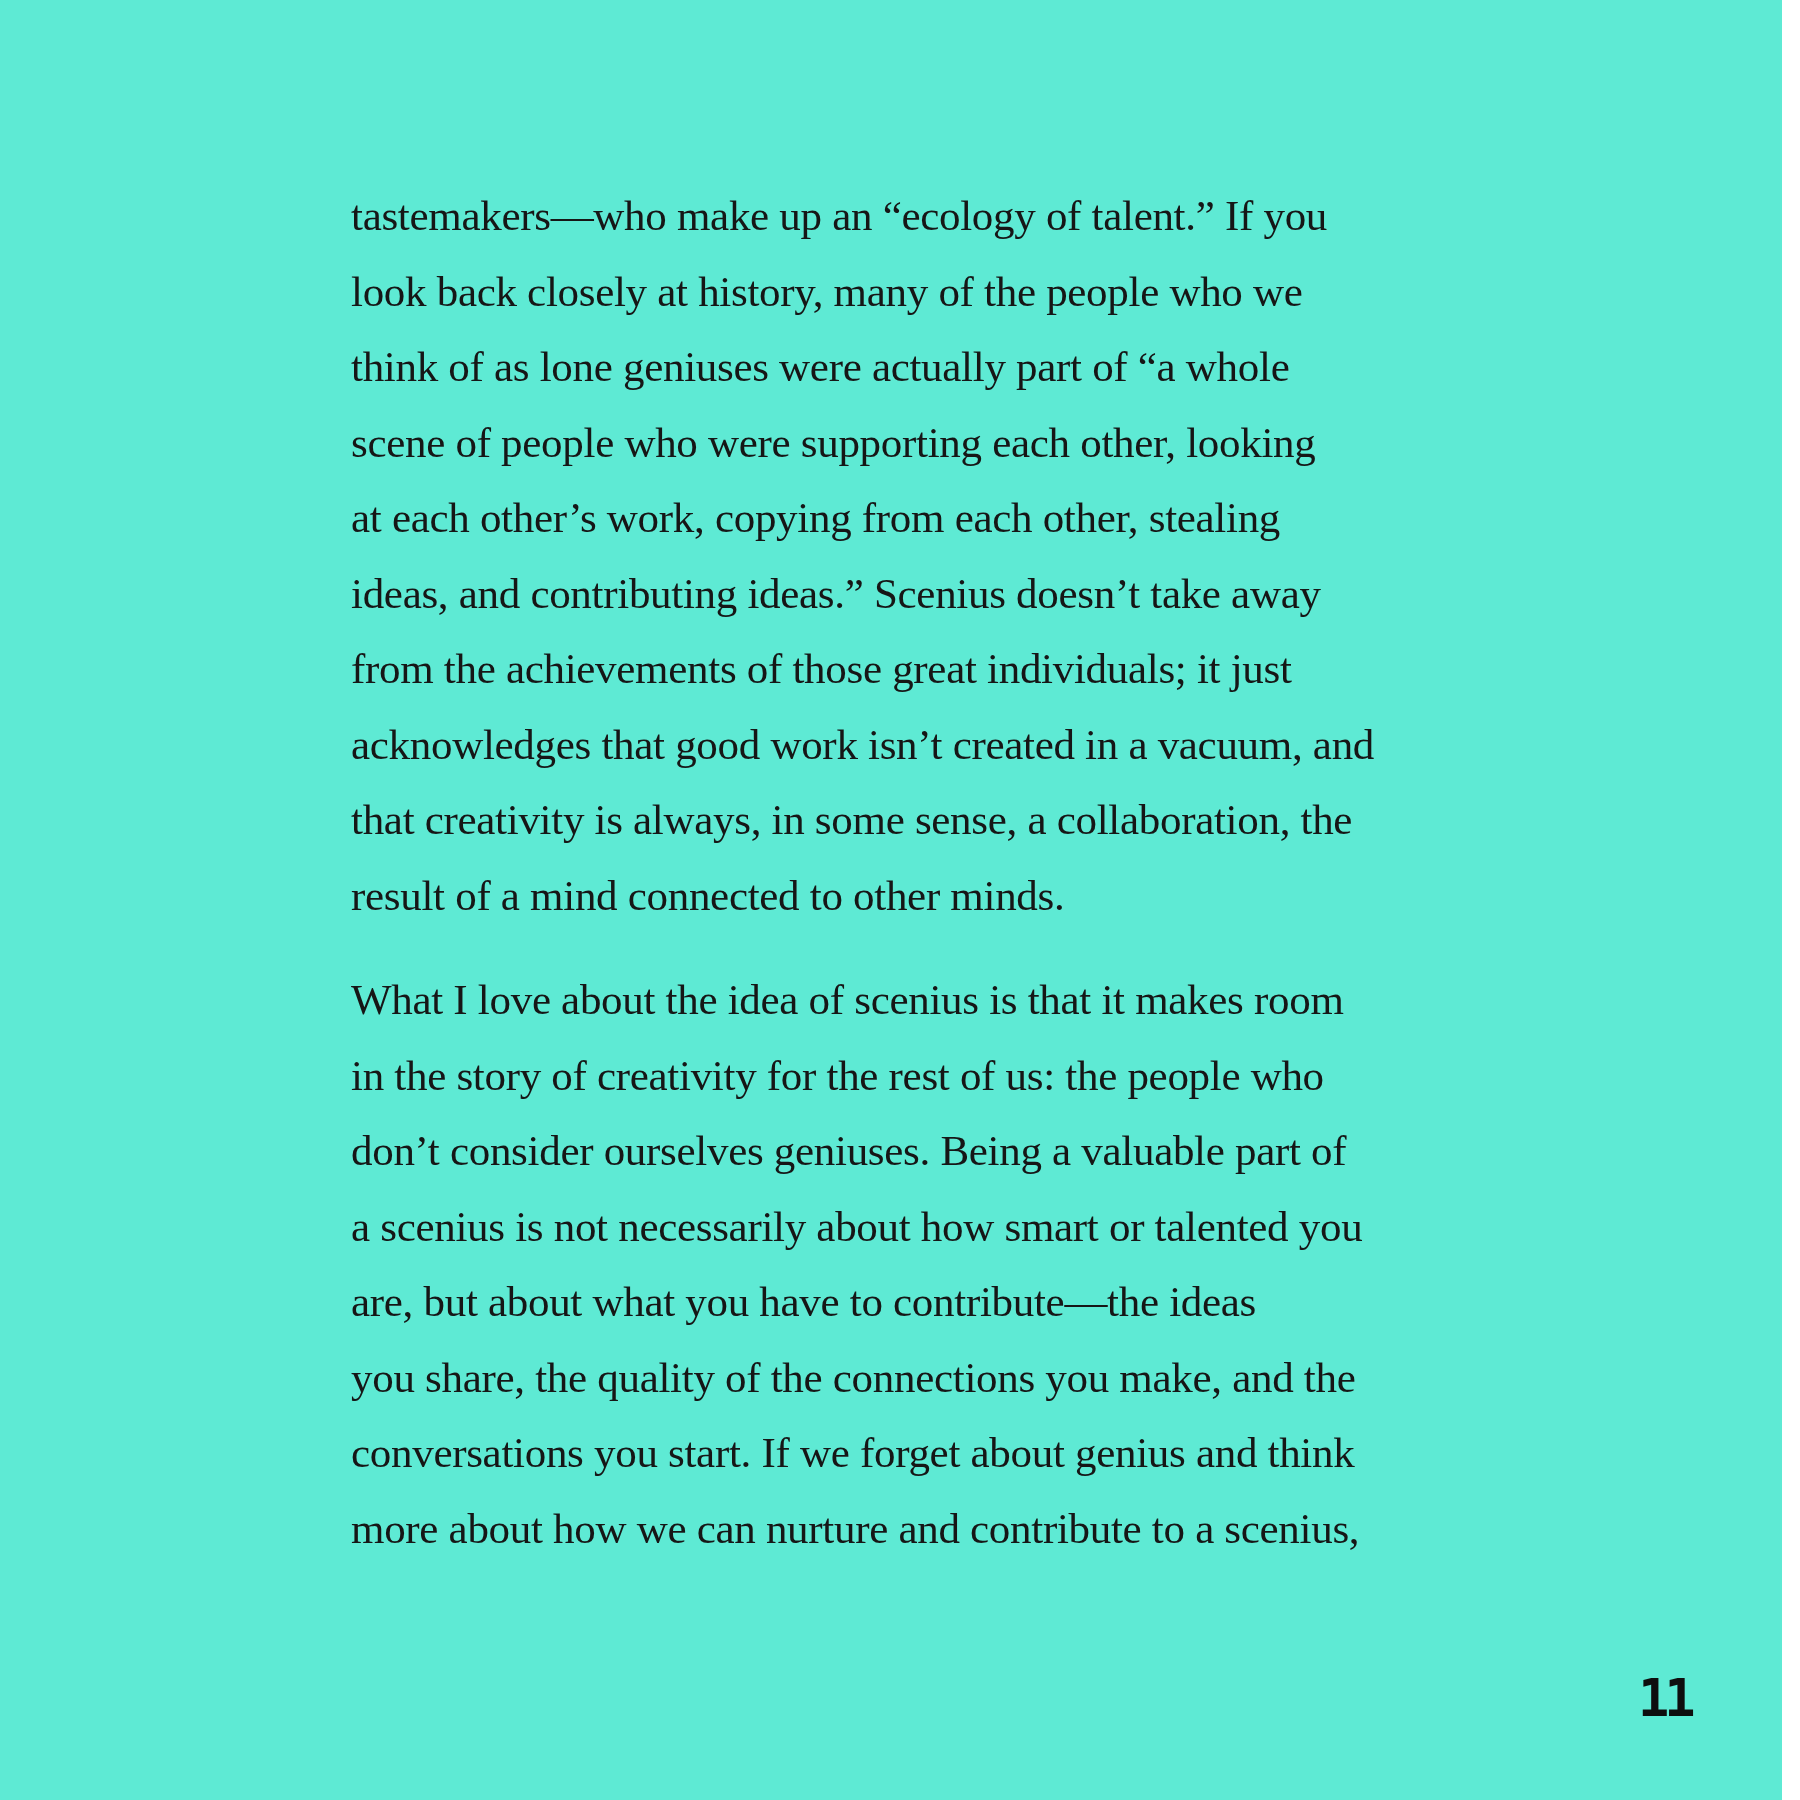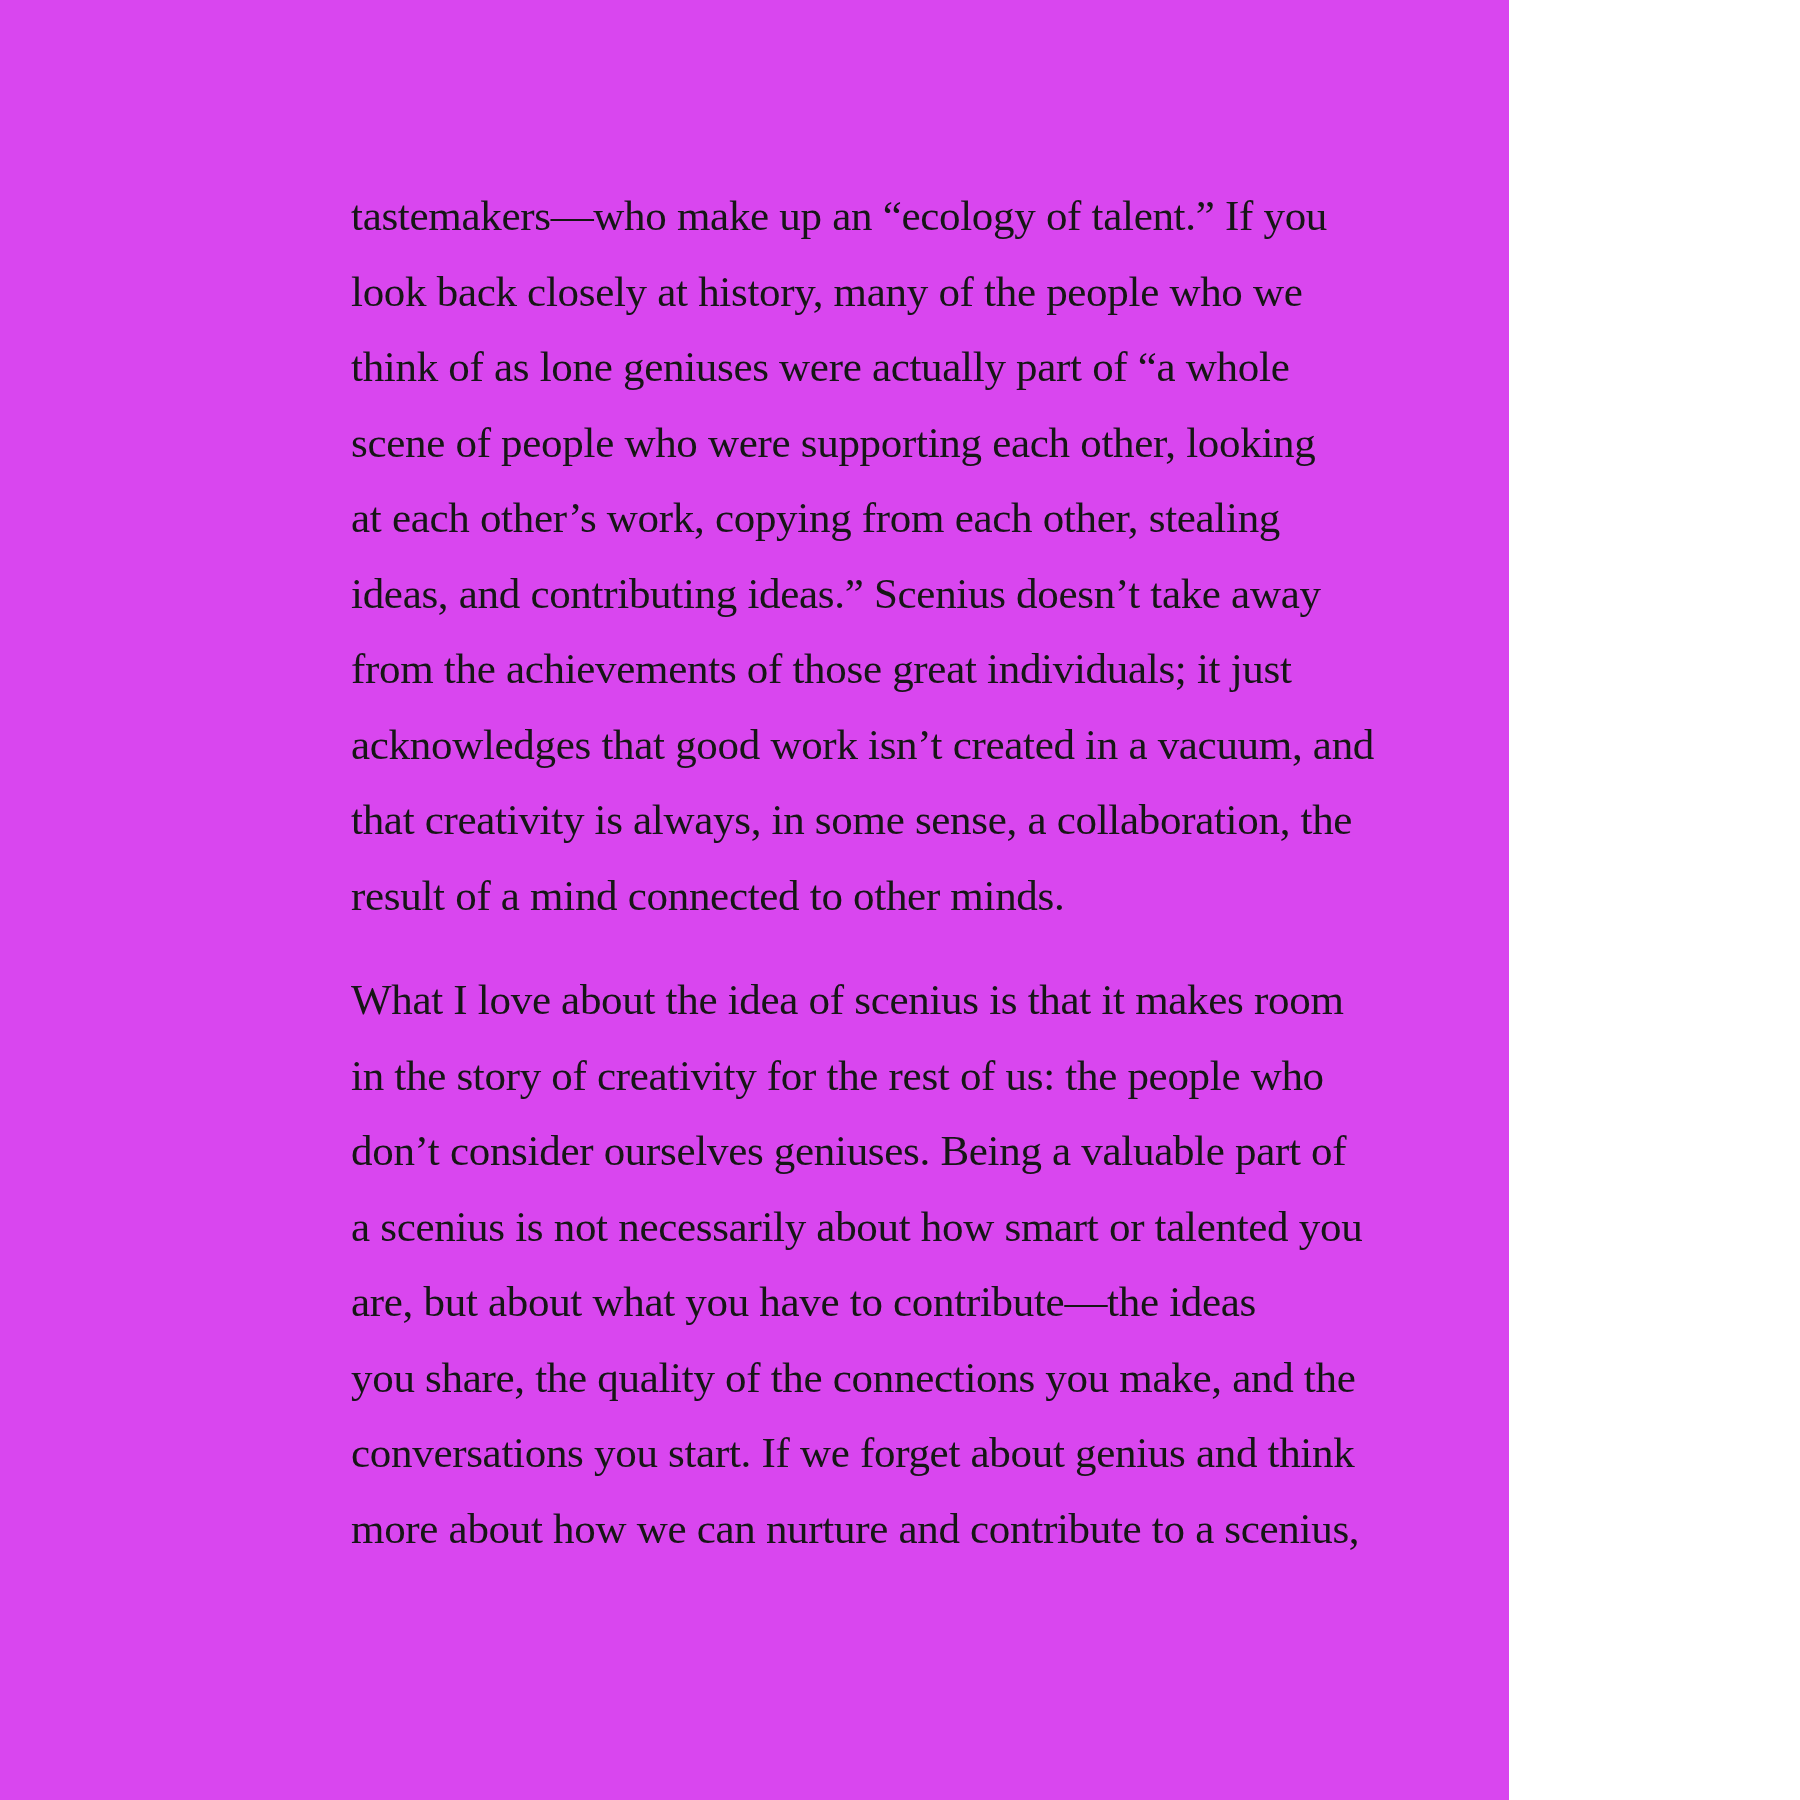--- a/index.html
+++ b/index.html
@@ -2,26 +2,27 @@
 <html><head>
 <meta charset="utf-8">
 <style>
   html, body {
     margin: 0;
     padding: 0;
     background: #ffffff;
   }
   .page {
     position: relative;
-    width: 1509px;
+    width: 1753px;
     height: 1800px;
-    background: #d946ef;
+    background: #5eead4;
     overflow: hidden;
     font-family: "Liberation Serif", serif;
     color: #161616;
+    padding-left: 29px;
   }
   .text-block {
     position: absolute;
     left: 351px;
     top: 178px;
     width: 1210px;
   }
   .para {
     margin: 0 0 29px 0;
     font-size: 43px;

